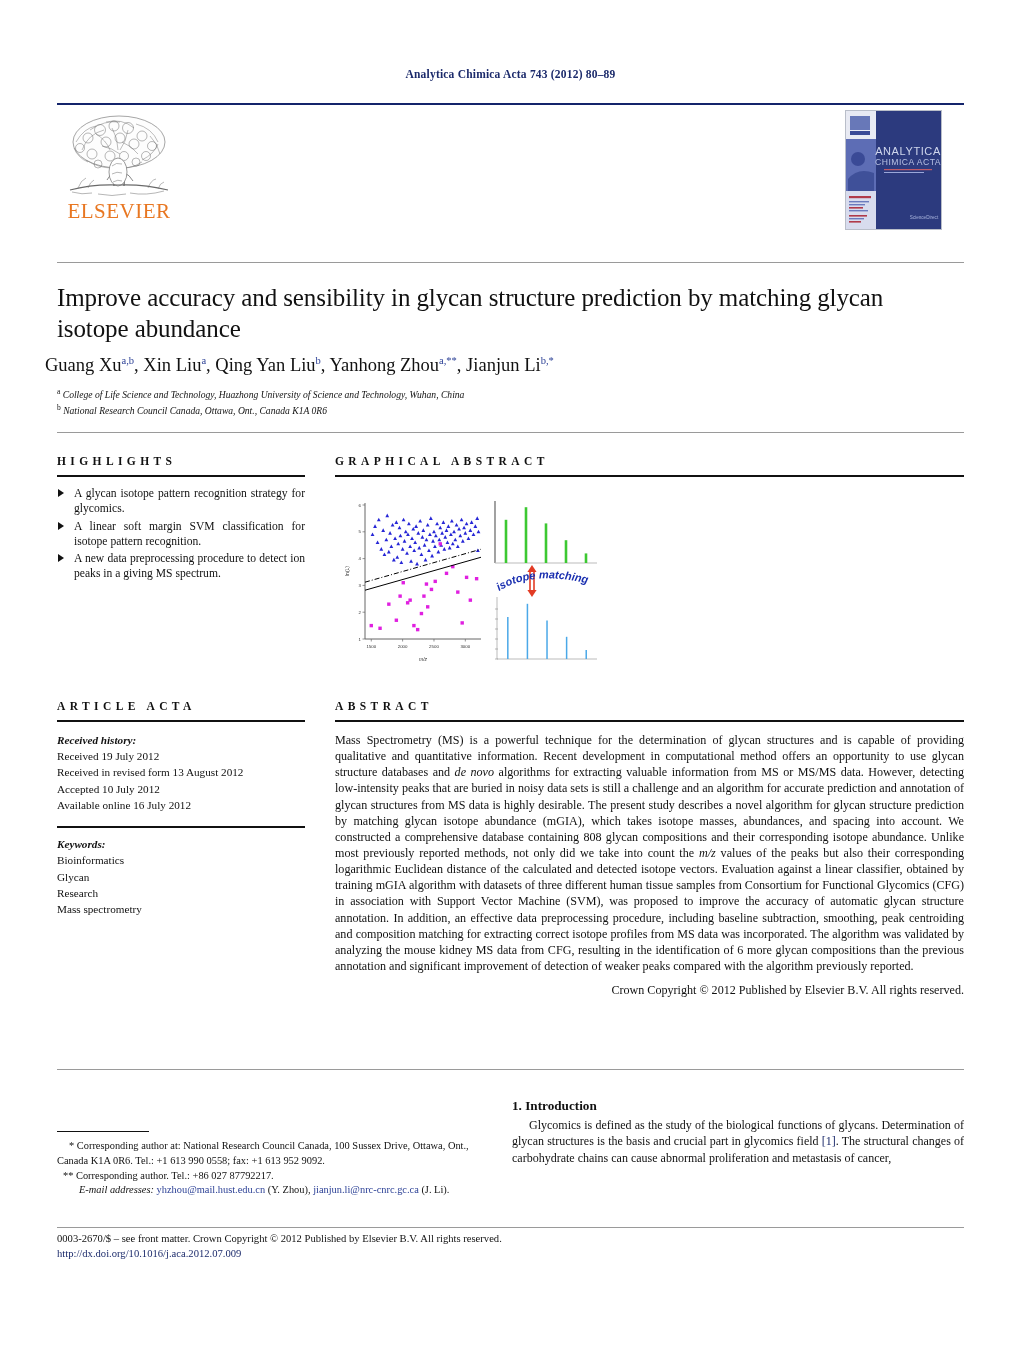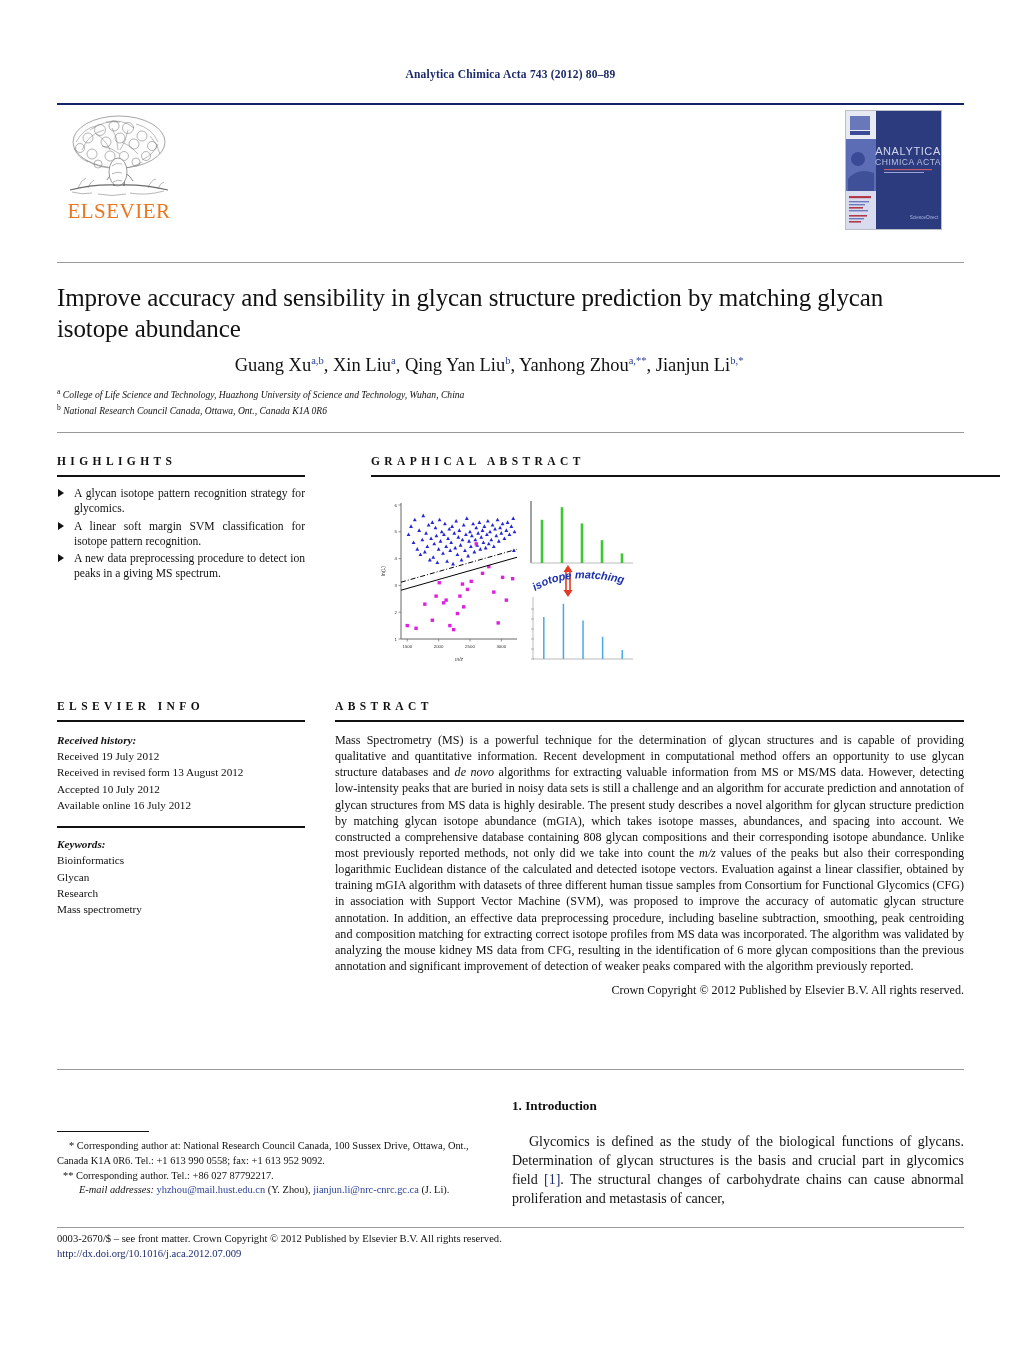--- a/index.html
+++ b/index.html
@@ -64,22 +64,22 @@
   }
 
   
   .rule-thin-1{position:absolute;left:57px;top:262px;width:907px;height:1px;background:#9a9a9a;}
   .title{
     position:absolute;left:57px;top:283px;width:880px;
     font-family:"Liberation Serif",serif;font-size:25px;line-height:1.22;
     color:#111;letter-spacing:-.1px;
   }
   .authors{
-    position:absolute;left:39px;top:355px;width:900px;
-    font-family:"Liberation Serif",serif;font-size:18.5px;color:#111;text-align:center;
+    position:absolute;left:45px;top:355px;width:900px;
+    font-family:"Liberation Serif",serif;font-size:18.5px;color:#111;
   }
   .authors sup{font-size:10.5px;color:#2a3f95;vertical-align:super;}
   .affil{
     position:absolute;left:57px;top:386px;width:900px;
     font-family:"Liberation Serif",serif;font-style:italic;font-size:9.6px;
     line-height:1.48;color:#111;
   }
   .affil sup{font-style:normal;font-size:7.5px;}
 
   .rule-thin-2{position:absolute;left:57px;top:432px;width:907px;height:1px;background:#9a9a9a;}
@@ -135,22 +135,22 @@
     font-family:"Liberation Serif",serif;font-size:10.4px;line-height:1.42;color:#111;
   }
   .footnotes .em{font-style:italic;}
   .footnotes a{color:#2a3f95;text-decoration:none;}
 
   .introwrap{position:absolute;left:512px;top:1098px;width:452px;}
   .intro-h{
     font-family:"Liberation Serif",serif;font-weight:bold;font-size:13.2px;color:#111;
   }
   .intro-p{
-    margin-top:18px;text-indent:17px;
-    font-family:"Liberation Serif",serif;font-size:14px;line-height:1.36;
+    margin-top:3px;text-indent:17px;
+    font-family:"Liberation Serif",serif;font-size:12px;line-height:1.36;
     text-align:justify;color:#111;
   }
   .intro-p .ref{color:#1b2a6b;}
 
   .issnline{
     position:absolute;left:57px;top:1233px;width:700px;
     font-family:"Liberation Serif",serif;font-size:10.6px;color:#111;
   }
   .doiline{
     position:absolute;left:57px;top:1248px;width:700px;
@@ -255,21 +255,21 @@
   <div class="colL" style="top:455px;">
     <div class="sechead">HIGHLIGHTS</div>
     <div class="hr-black"></div>
     <ul class="hl-list">
       <li><span class="tri"></span><span>A glycan isotope pattern recognition strategy for glycomics.</span></li>
       <li><span class="tri"></span><span>A linear soft margin SVM classification for isotope pattern recognition.</span></li>
       <li><span class="tri"></span><span>A new data preprocessing procedure to detect ion peaks in a giving MS spectrum.</span></li>
     </ul>
   </div>
 
-  <div class="colR" style="top:455px;margin-left:36px;">
+  <div class="colR" style="top:455px;">
     <div class="sechead">GRAPHICAL ABSTRACT</div>
     <div class="hr-black"></div>
     <div class="ga-fig">
       <svg id="ga-svg" width="268" height="178" viewBox="0 0 268 178">
 
         <g>
           <line x1="30" y1="12" x2="30" y2="148" stroke="#666" stroke-width="1"></line>
           <line x1="30" y1="148" x2="146" y2="148" stroke="#666" stroke-width="1"></line>
           <g id="scatter-pts">
               <path d="M37.524324324324326 41.37999999999999 L35.62432432432433 44.97999999999999 L39.424324324324324 44.97999999999999 Z" fill="#2626d6"></path>
@@ -455,21 +455,21 @@
             <textPath href="#arcpath" id="ga-annot-text">isotope matching</textPath>
           </text>
         </g>
       </svg>
     </div>
   </div>
 
   <div class="rule-thin-3"></div>
 
   <div class="colL" style="top:700px;">
-    <div class="sechead">ELSEVIER INFO</div>
+    <div class="sechead">ARTICLE ACTA</div>
     <div class="hr-black"></div>
     <div class="ai-body">
       <div class="ital">Received history:</div>
       <div>Received 19 July 2012</div>
       <div>Received in revised form 13 August 2012</div>
       <div>Accepted 10 July 2012</div>
       <div>Available online 16 July 2012</div>
     </div>
     <div class="ai-rule"></div>
     <div class="ai-body" style="margin-top:0;">

